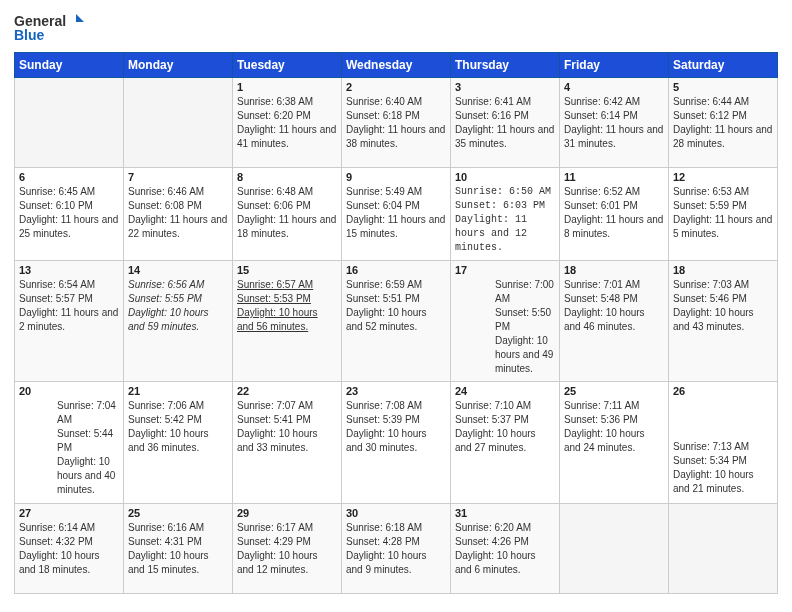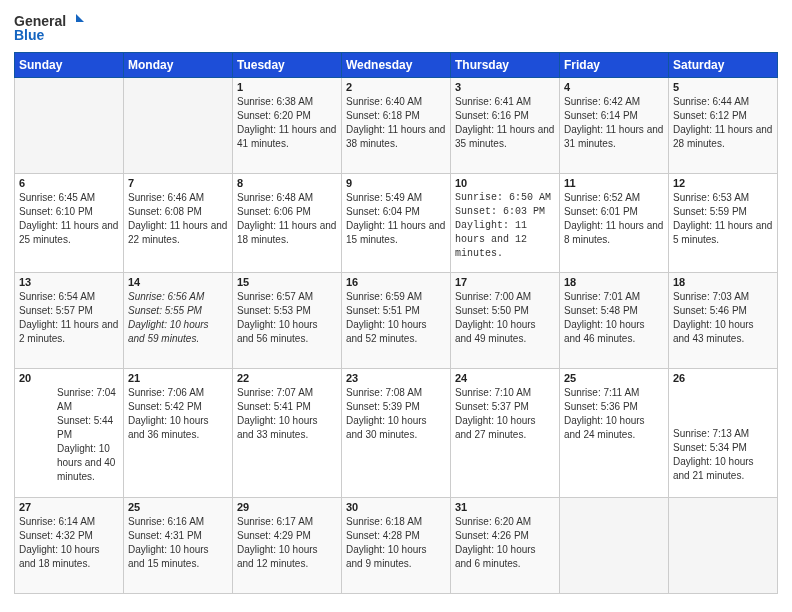--- a/index.html
+++ b/index.html
@@ -203,33 +203,33 @@
 Daylight: 11 hours and 2 minutes.</div>
           </td>
           <td>
             <span class="day-num">14</span>
             <div class="day-info" style="white-space: pre-line; font-style: italic;">Sunrise: 6:56 AM
 Sunset: 5:55 PM
 Daylight: 10 hours and 59 minutes.</div>
           </td>
           <td>
             <span class="day-num">15</span>
-            <div class="day-info" style="white-space: pre-line;">Sunrise: 6:57 AM
+            <div class="day-info" style="white-space: pre-line; text-decoration: underline;">Sunrise: 6:57 AM
 Sunset: 5:53 PM
 Daylight: 10 hours and 56 minutes.</div>
           </td>
           <td>
             <span class="day-num">16</span>
             <div class="day-info" style="white-space: pre-line;">Sunrise: 6:59 AM
 Sunset: 5:51 PM
 Daylight: 10 hours and 52 minutes.</div>
           </td>
           <td>
             <span class="day-num">17</span>
-            <div class="day-info" style="white-space: pre-line;">Sunrise: 7:00 AM
+            <div class="day-info" style="white-space: pre-line; margin-left: 40px;">Sunrise: 7:00 AM
 Sunset: 5:50 PM
 Daylight: 10 hours and 49 minutes.</div>
           </td>
           <td>
             <span class="day-num">18</span>
             <div class="day-info" style="white-space: pre-line;">Sunrise: 7:01 AM
 Sunset: 5:48 PM
 Daylight: 10 hours and 46 minutes.</div>
           </td>
           <td>

